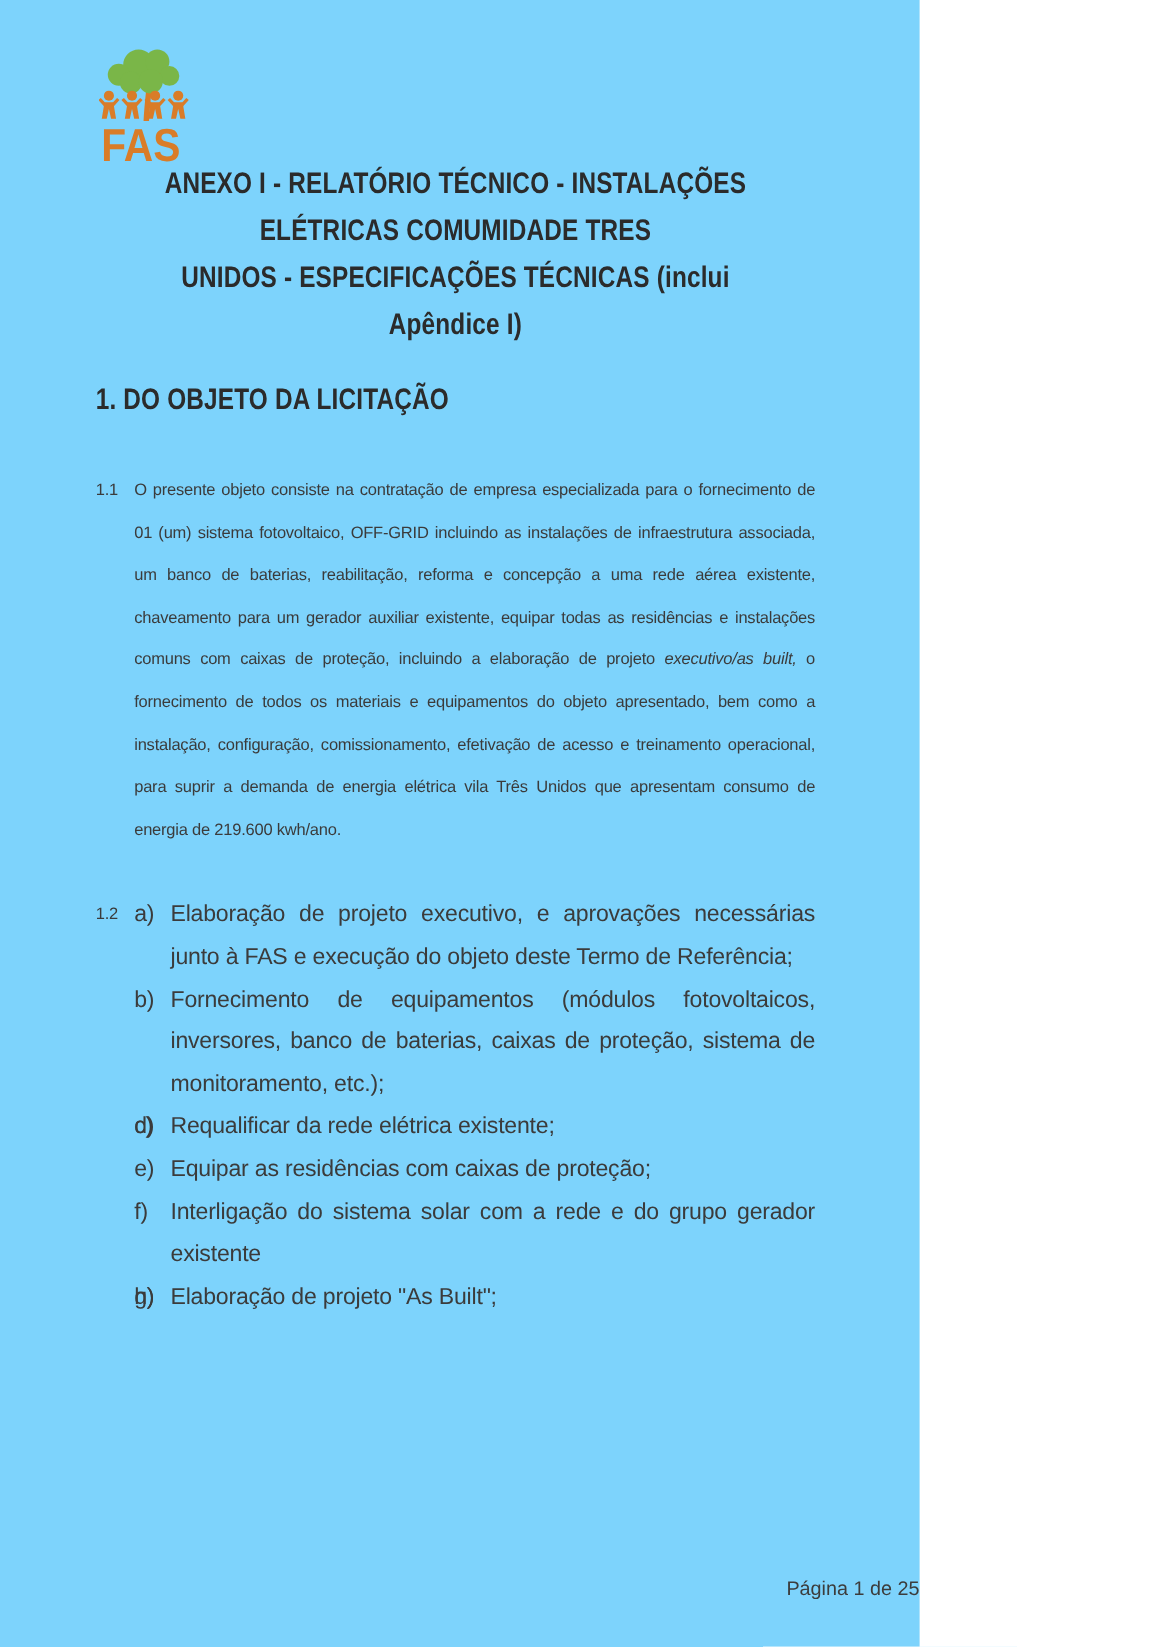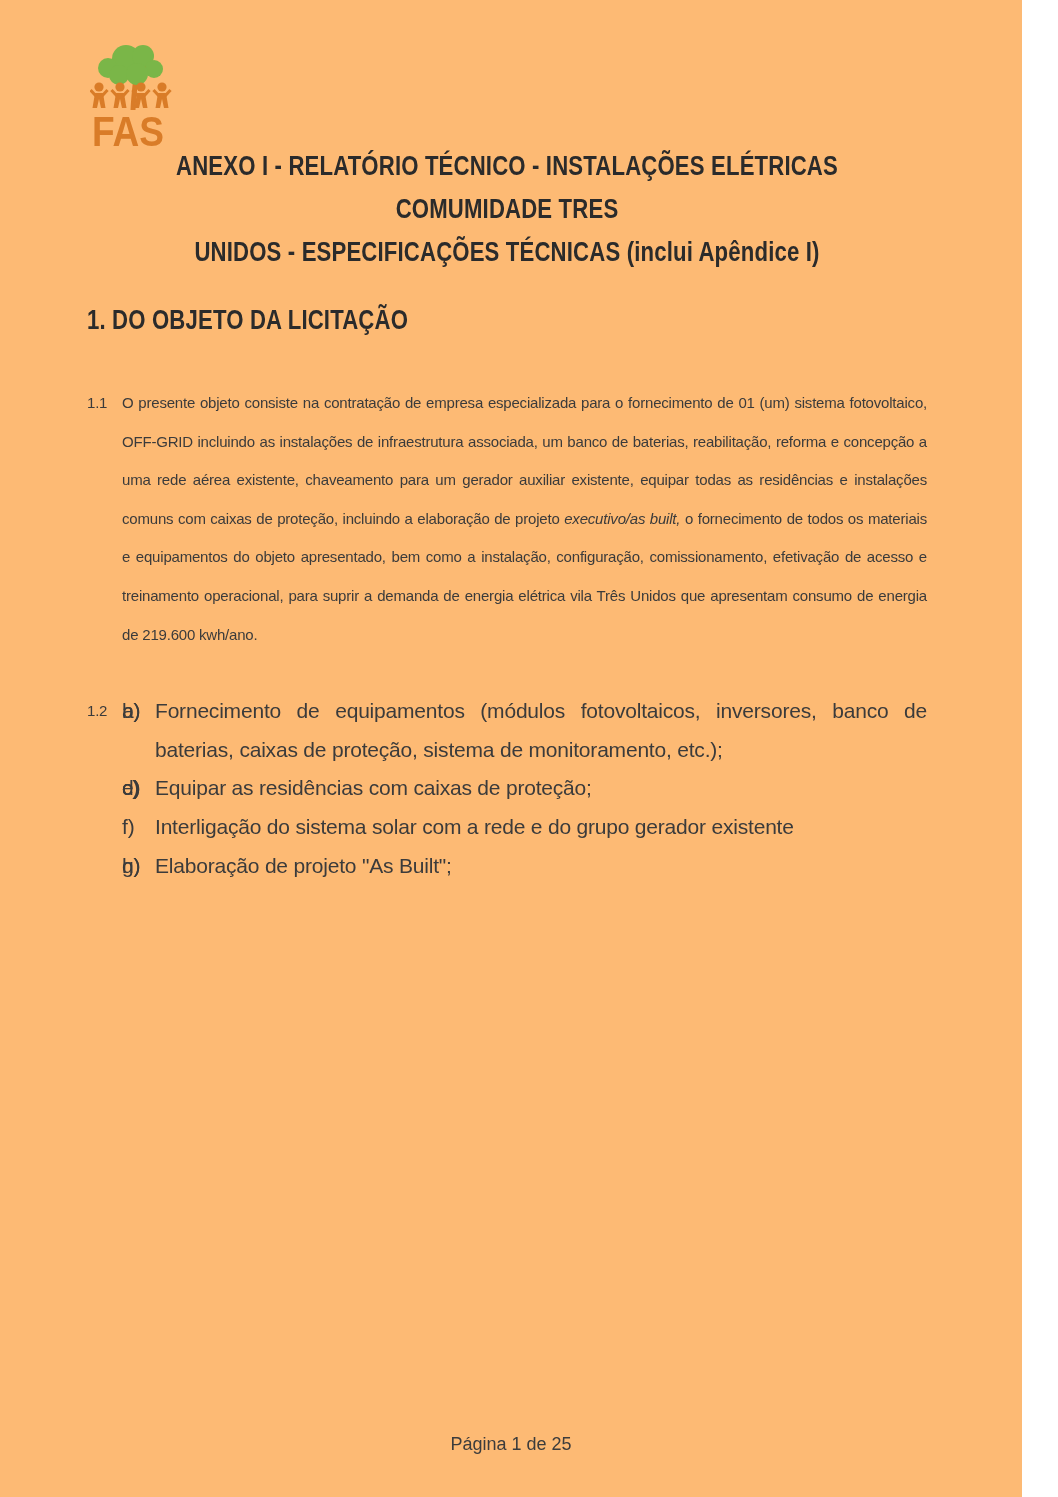--- a/index.html
+++ b/index.html
@@ -4,23 +4,23 @@
 <style>
   :root{
     --brand-green:#7ab648;
     --brand-orange:#d97c28;
     --ink-strong:#2b2b2b;
     --ink-body:#3b3b3b;
   }
   html,body{margin:0;padding:0;background:#ffffff;}
   .page{
     position:relative;
-    width:1022px;
+    width:836px;
     height:1497px;
-    background:#fdba74;
+    background:#7dd3fc;
     overflow:hidden;
     font-family:"Liberation Sans","DejaVu Sans",sans-serif;
     color:var(--ink-body);
   }
   .logo{
     position:absolute;
     left:90px;
     top:44px;
     width:86px;
     height:108px;
@@ -78,21 +78,21 @@
     position:absolute;
     left:35px;
     top:0;
     line-height:38.6px;
   }
   .footer{
     position:absolute;
     left:0;
     right:0;
     top:1434px;
-    text-align:center;
+    text-align:right;
     font-size:18px;
     color:#3c3c3c;
   }
 </style>
 </head>
 <body>
 
 <div class="page">
 
   <svg class="logo" viewBox="0 0 86 108" aria-hidden="true">
@@ -155,33 +155,35 @@
       <span class="para-body"><span>O presente objeto consiste na contratação de empresa especializada para o fornecimento de 01 (um) sistema fotovoltaico, OFF-GRID incluindo as instalações de infraestrutura associada, um banco de baterias, reabilitação, reforma e concepção a uma rede aérea existente, chaveamento para um gerador auxiliar existente, equipar todas as residências e instalações comuns com caixas de proteção, incluindo a elaboração de projeto </span><span style="font-style: italic;">executivo/as built,</span><span> o fornecimento de todos os materiais e equipamentos do objeto apresentado, bem como a instalação, configuração, comissionamento, efetivação de acesso e treinamento operacional, para suprir a demanda de energia elétrica vila Três Unidos que apresentam consumo de energia de 219.600 kwh/ano.</span></span>
     </div>
 
     <div class="para second">
       <span class="para-number">1.2</span>
     </div>
 
     <ul class="item-list">
   <li class="list-item">
     <span class="list-marker">a)</span>
+    <span>Elaboração de projeto executivo, e aprovações necessárias junto à FAS e execução do objeto deste Termo de Referência;</span>
   </li>
 
   <li class="list-item">
     <span class="list-marker">b)</span>
     <span>Fornecimento de equipamentos (módulos fotovoltaicos, inversores, banco de baterias, caixas de proteção, sistema de monitoramento, etc.);</span>
   </li>
 
   <li class="list-item">
     <span class="list-marker">c)</span>
   </li>
 
   <li class="list-item">
     <span class="list-marker">d)</span>
+    <span>Requalificar da rede elétrica existente;</span>
   </li>
 
   <li class="list-item">
     <span class="list-marker">e)</span>
     <span>Equipar as residências com caixas de proteção;</span>
   </li>
 
   <li class="list-item">
     <span class="list-marker">f)</span>
     <span>Interligação do sistema solar com a rede e do grupo gerador existente</span>

